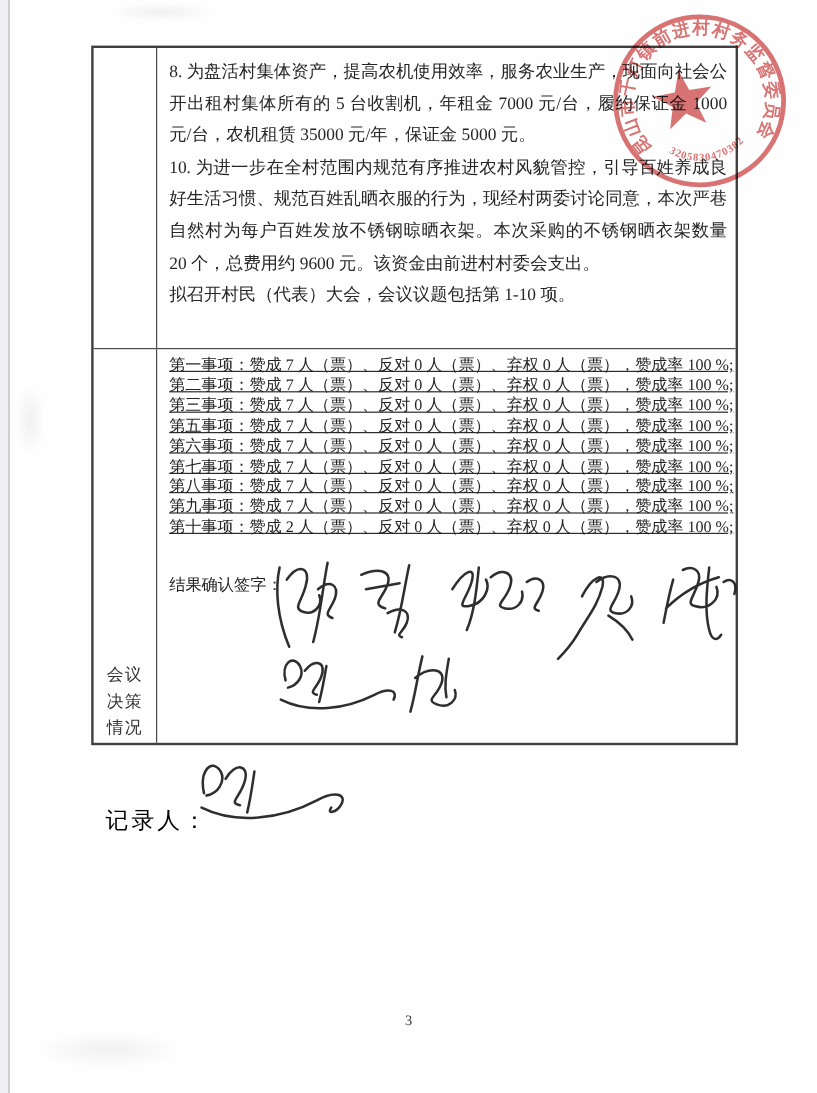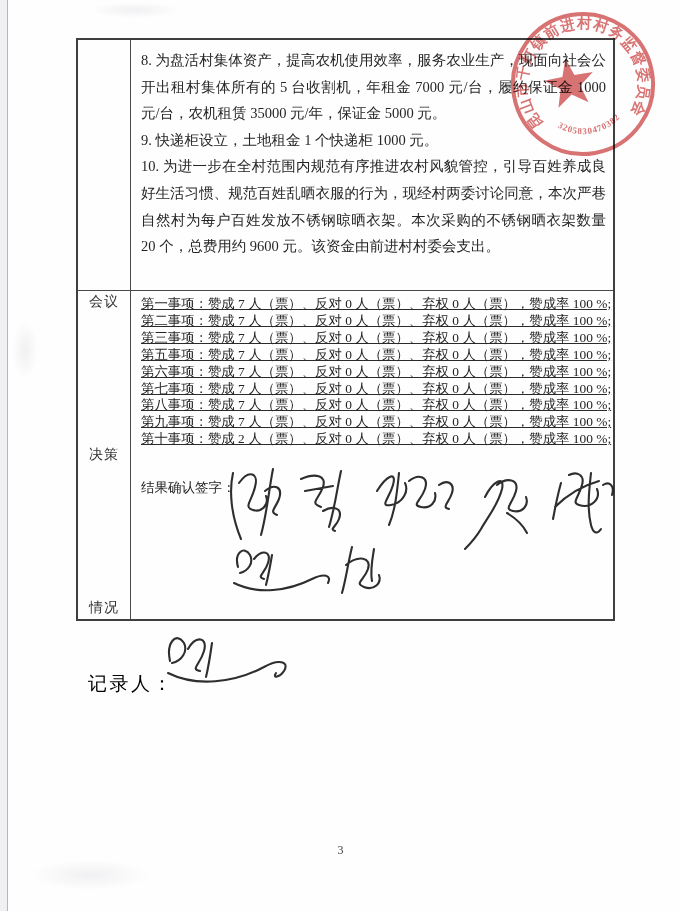--- a/index.html
+++ b/index.html
@@ -23,21 +23,21 @@
   .doc-table {
     position:absolute; left:76px; top:38px; width:539px; height:583px;
     border:2px solid #3f3f3f;
     display:flex; flex-direction:column;
   }
   .t-row { display:flex; width:100%; }
   .t-row.row1 { height:250px; }
   .t-row.row2 { flex:1; border-top:1.5px solid #4a4a4a; }
   .t-label {
     width:53px; border-right:1.5px solid #4a4a4a; flex:none;
-    display:flex; flex-direction:column; align-items:center; justify-content:space-between;
+    display:flex; flex-direction:column; align-items:center; justify-content:flex-end;
     font-size:14px; line-height:22px; letter-spacing:1px; color:#333;
   }
   .t-content { flex:1; position:relative; }
 
   
   .agenda { padding:7px 7px 0 10px; font-size:14.5px; line-height:26.6px; text-align:justify; color:#262626; }
   .agenda p { margin:0; }
 
   
   .votes { padding:5px 4px 0 10px;text-decoration:underline; }
@@ -68,22 +68,22 @@
   <div class="smudge" style="left:12px;top:320px;width:26px;height:60px;"></div>
   <div class="smudge" style="left:30px;top:860px;width:120px;height:30px;"></div>
 
   <div class="doc-table">
 
     <div class="t-row row1">
       <div class="t-label"></div>
       <div class="t-content">
         <div class="agenda">
           <p>8. 为盘活村集体资产，提高农机使用效率，服务农业生产，现面向社会公开出租村集体所有的 5 台收割机，年租金 7000 元/台，履约保证金 1000 元/台，农机租赁 35000 元/年，保证金 5000 元。</p>
-          <p>9. 快递柜设立，土地租金 1 个快递柜 1000 元。</p>
           <p>10. 为进一步在全村范围内规范有序推进农村风貌管控，引导百姓养成良好生活习惯、规范百姓乱晒衣服的行为，现经村两委讨论同意，本次严巷自然村为每户百姓发放不锈钢晾晒衣架。本次采购的不锈钢晒衣架数量 20 个，总费用约 9600 元。该资金由前进村村委会支出。</p>
+          <p>拟召开村民（代表）大会，会议议题包括第 1-10 项。</p>
         </div>
       </div>
     </div>
 
     <div class="t-row row2">
       <div class="t-label">
         <span>会议</span>
         <span>决策</span>
         <span>情况</span>
       </div>

